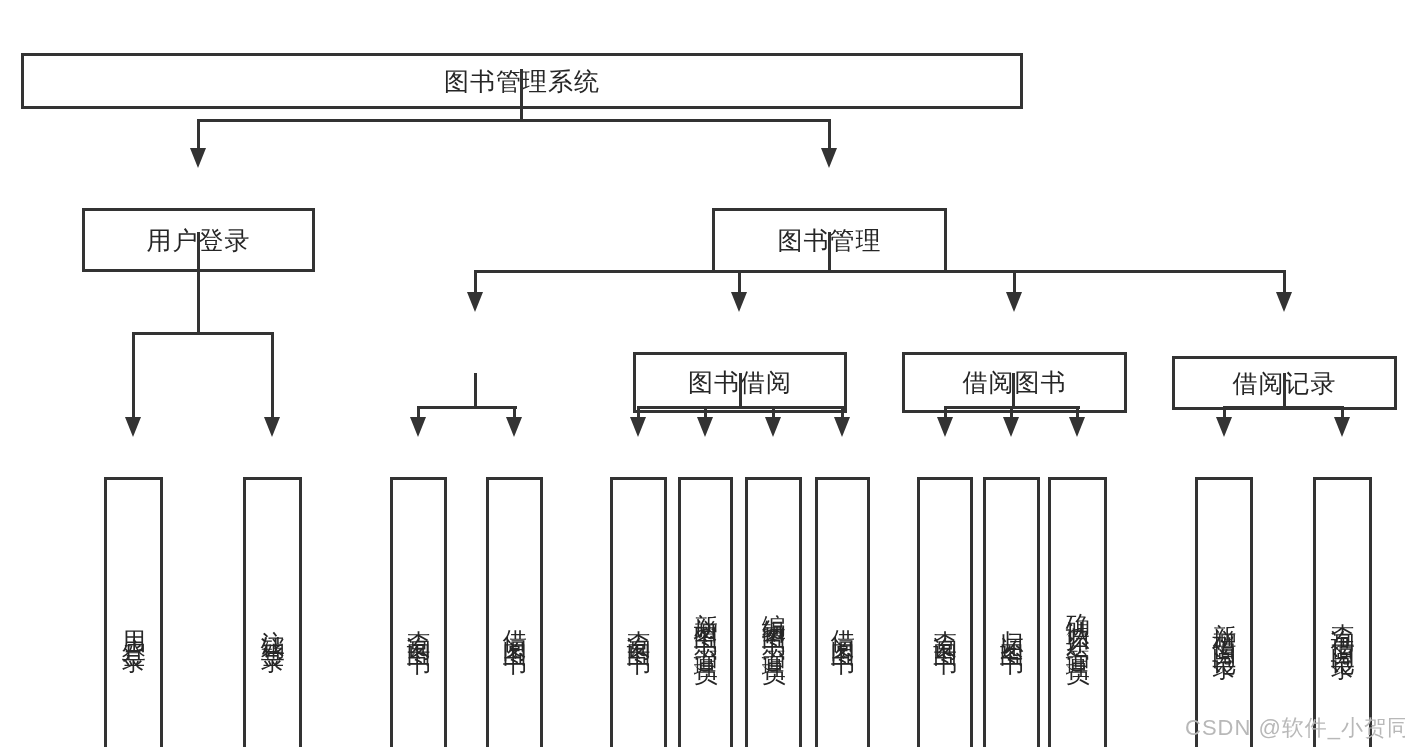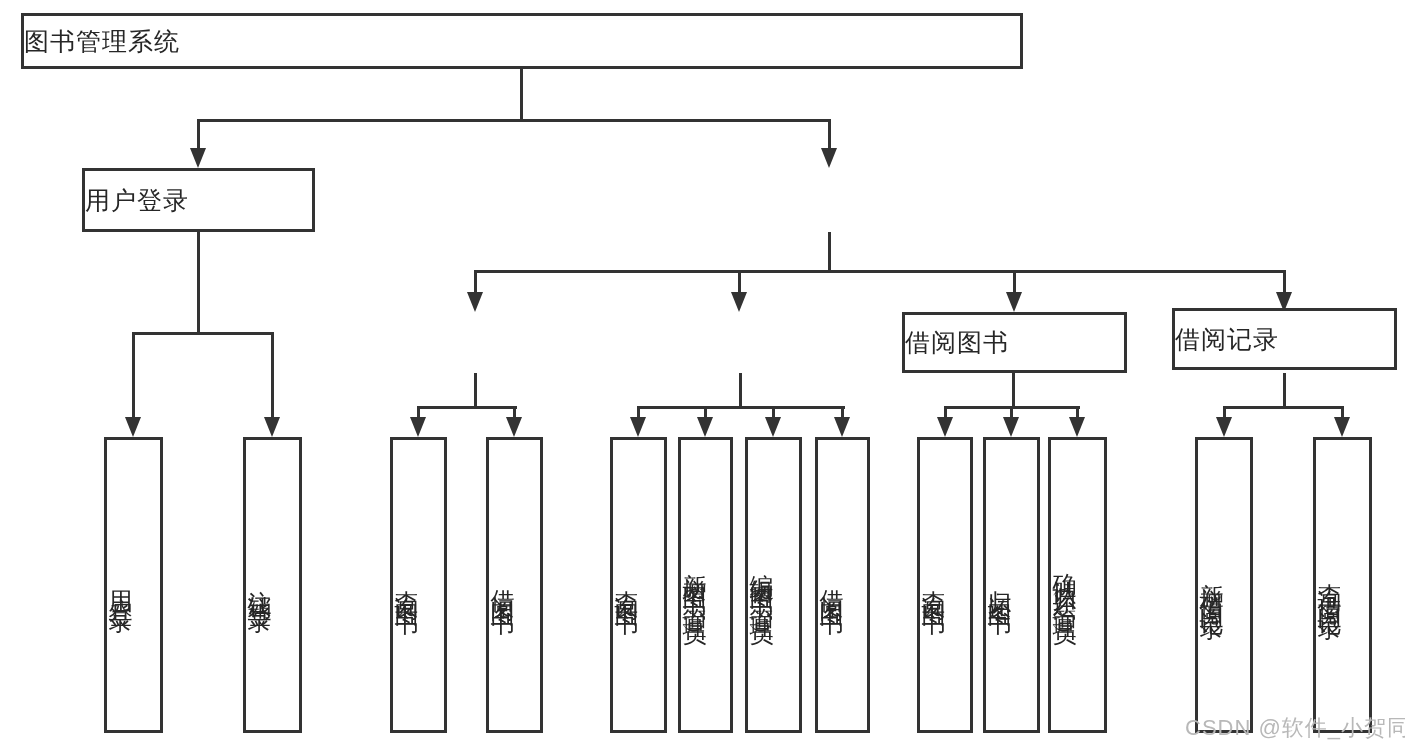--- a/index.html
+++ b/index.html
@@ -14,22 +14,23 @@
     position:relative;
     width:1405px;height:747px;
     background:var(--bg);
     overflow:hidden;
   }
   .box{
     position:absolute;
     box-sizing:border-box;
     background:#fff;
     border:3px solid var(--line);
-    display:flex;align-items:center;justify-content:flex-start;
+    display:flex;align-items:center;justify-content:center;
     color:var(--text);
+    margin-top:40px;
   }
   .hbox{font-size:25px;letter-spacing:1px;}
   .leaf span{
     writing-mode:vertical-rl;
     text-orientation:mixed;
     font-size:24px;
     line-height:1.1;
     letter-spacing:7px;
     color:var(--text);
   }
@@ -62,43 +63,49 @@
   <div class="ln" style="left:520px;top:69px;width:3px;height:53px"></div>
   <div class="ln" style="left:197px;top:119px;width:634px;height:3px"></div>
   <div class="ln" style="left:197px;top:119px;width:3px;height:31px"></div>
   <div class="ar" style="left:190px;top:148px"></div>
   <div class="ln" style="left:828px;top:119px;width:3px;height:31px"></div>
   <div class="ar" style="left:821px;top:148px"></div>
 
   <div class="box hbox" style="left:82px;top:168px;width:233px;height:64px">
     <span>用户登录</span>
   </div>
+  <div class="box hbox" style="left:712px;top:168px;width:235px;height:65px">
+    <span>图书管理</span>
+  </div>
 
   <div class="ln" style="left:197px;top:232px;width:3px;height:103px"></div>
   <div class="ln" style="left:132px;top:332px;width:142px;height:3px"></div>
   <div class="ln" style="left:132px;top:332px;width:3px;height:87px"></div>
   <div class="ar" style="left:125px;top:417px"></div>
   <div class="ln" style="left:271px;top:332px;width:3px;height:87px"></div>
   <div class="ar" style="left:264px;top:417px"></div>
 
   <div class="ln" style="left:828px;top:232px;width:3px;height:41px"></div>
   <div class="ln" style="left:474px;top:270px;width:812px;height:3px"></div>
   <div class="ln" style="left:474px;top:270px;width:3px;height:25px"></div>
   <div class="ar" style="left:467px;top:292px"></div>
   <div class="ln" style="left:738px;top:270px;width:3px;height:25px"></div>
   <div class="ar" style="left:731px;top:292px"></div>
   <div class="ln" style="left:1013px;top:270px;width:3px;height:25px"></div>
   <div class="ar" style="left:1006px;top:292px"></div>
   <div class="ln" style="left:1283px;top:270px;width:3px;height:25px"></div>
   <div class="ar" style="left:1276px;top:292px"></div>
 
+  <div class="box hbox" style="left:633px;top:312px;width:214px;height:61px">
+    <span>图书借阅</span>
+  </div>
   <div class="box hbox" style="left:902px;top:312px;width:225px;height:61px">
     <span>借阅图书</span>
   </div>
-  <div class="box hbox" style="left:1172px;top:308px;width:225px;height:62px">
+  <div class="box hbox" style="left:1172px;top:316px;width:225px;height:54px">
     <span>借阅记录</span>
   </div>
 
   <div class="ln" style="left:474px;top:373px;width:3px;height:36px"></div>
   <div class="ln" style="left:417px;top:406px;width:100px;height:3px"></div>
   <div class="ln" style="left:417px;top:406px;width:3px;height:13px"></div>
   <div class="ar" style="left:410px;top:417px"></div>
   <div class="ln" style="left:513px;top:406px;width:3px;height:13px"></div>
   <div class="ar" style="left:506px;top:417px"></div>
 

